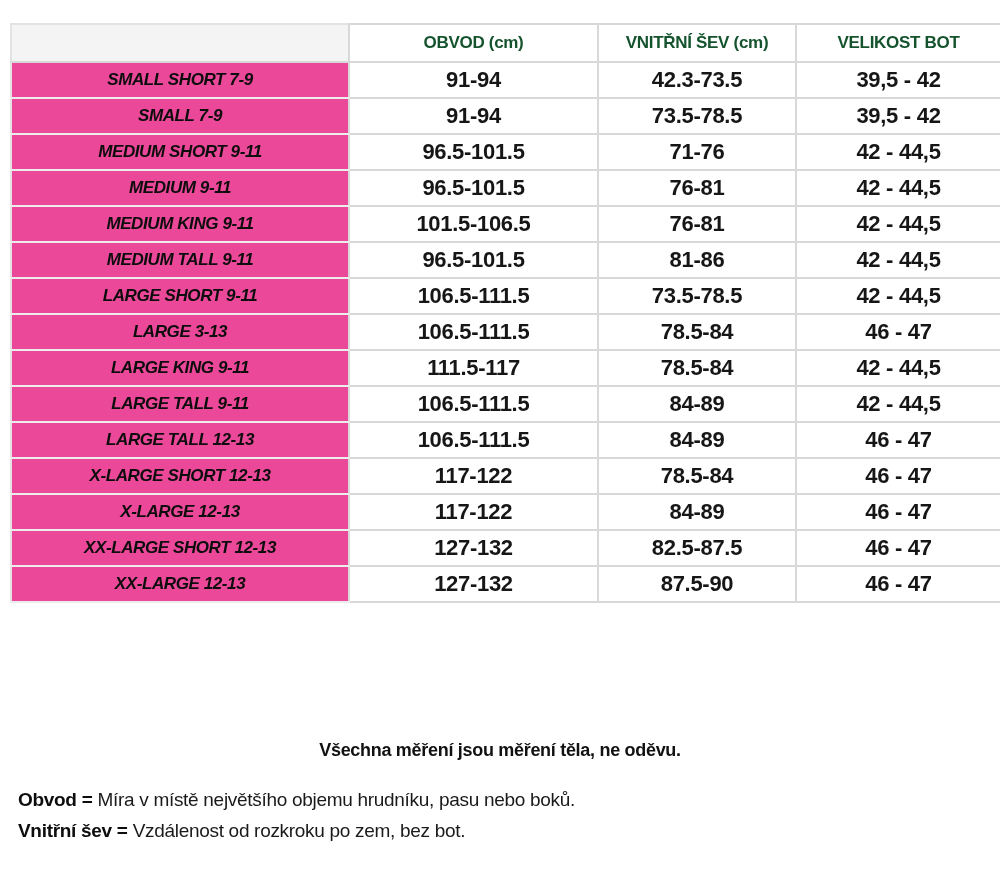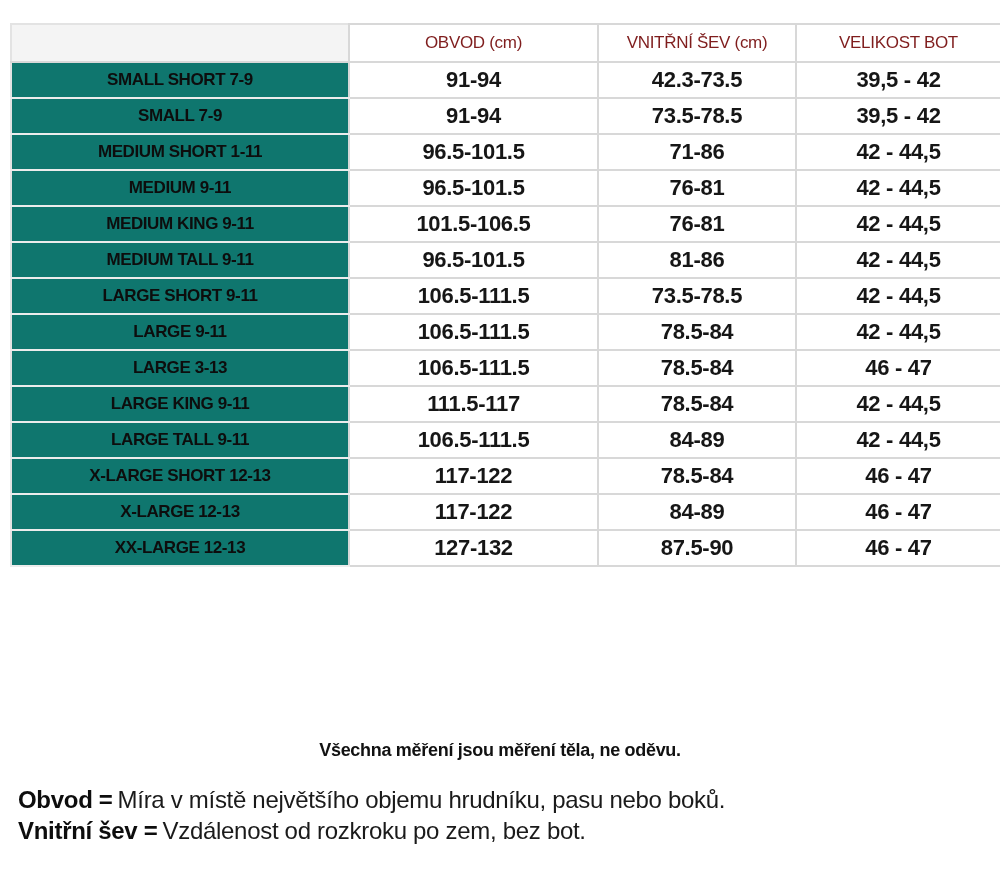--- a/index.html
+++ b/index.html
@@ -38,38 +38,39 @@
     padding: 0;
     background: #ffffff;
     overflow: hidden;
     white-space: nowrap;
   }
   .size-table thead tr { height: 38px; }
   .size-table tbody tr { height: 36px; }
 
   .size-table thead th {
     font-size: 17px;
-    font-weight: normal;
-    letter-spacing: -0.3px;
-    color: #7f1d1d;
+    font-weight: bold;
+    letter-spacing: -0.3px;
+    color: #14532d;
   }
   .size-table thead th.corner {
     background: #f4f4f4;
     border-top-color: #e3e3e3;
     border-left-color: #e3e3e3;
   }
   .size-table td.label {
-    background: #0f766e;
+    background: #ec4899;
     font-weight: bold;
     font-size: 17px;
     letter-spacing: -0.4px;
     color: #0d0d0d;
     border-top-color: #ececec;
     border-bottom-color: #ececec;
     border-left-color: #e3e3e3;
+    font-style: italic;
   }
   .size-table td.val {
     font-size: 22px;
     font-weight: 700;
     letter-spacing: -0.3px;
     color: #161616;
   }
 
   .center-note {
     position: absolute;
@@ -79,21 +80,21 @@
     text-align: center;
     font-size: 18px;
     font-weight: bold;
     letter-spacing: -0.3px;
     color: #111111;
   }
   .definitions {
     position: absolute;
     top: 784px;
     left: 18px;
-    font-size: 24px;
+    font-size: 19px;
     line-height: 31px;
     letter-spacing: -0.3px;
     color: #1a1a1a;
   }
   .definitions .term {
     font-weight: bold;
     margin-right: 5px;
     color: #0d0d0d;
   }
 </style>
@@ -124,23 +125,23 @@
           <td class="val">42.3-73.5</td>
           <td class="val">39,5 - 42</td>
         </tr>
         <tr>
           <td class="label">SMALL 7-9</td>
           <td class="val">91-94</td>
           <td class="val">73.5-78.5</td>
           <td class="val">39,5 - 42</td>
         </tr>
         <tr>
-          <td class="label">MEDIUM SHORT 1-11</td>
+          <td class="label">MEDIUM SHORT 9-11</td>
           <td class="val">96.5-101.5</td>
-          <td class="val">71-86</td>
+          <td class="val">71-76</td>
           <td class="val">42 - 44,5</td>
         </tr>
         <tr>
           <td class="label">MEDIUM 9-11</td>
           <td class="val">96.5-101.5</td>
           <td class="val">76-81</td>
           <td class="val">42 - 44,5</td>
         </tr>
         <tr>
           <td class="label">MEDIUM KING 9-11</td>
@@ -154,53 +155,59 @@
           <td class="val">81-86</td>
           <td class="val">42 - 44,5</td>
         </tr>
         <tr>
           <td class="label">LARGE SHORT 9-11</td>
           <td class="val">106.5-111.5</td>
           <td class="val">73.5-78.5</td>
           <td class="val">42 - 44,5</td>
         </tr>
         <tr>
-          <td class="label">LARGE 9-11</td>
-          <td class="val">106.5-111.5</td>
-          <td class="val">78.5-84</td>
-          <td class="val">42 - 44,5</td>
-        </tr>
-        <tr>
           <td class="label">LARGE 3-13</td>
           <td class="val">106.5-111.5</td>
           <td class="val">78.5-84</td>
           <td class="val">46 - 47</td>
         </tr>
         <tr>
           <td class="label">LARGE KING 9-11</td>
           <td class="val">111.5-117</td>
           <td class="val">78.5-84</td>
           <td class="val">42 - 44,5</td>
         </tr>
         <tr>
           <td class="label">LARGE TALL 9-11</td>
           <td class="val">106.5-111.5</td>
           <td class="val">84-89</td>
           <td class="val">42 - 44,5</td>
         </tr>
         <tr>
+          <td class="label">LARGE TALL 12-13</td>
+          <td class="val">106.5-111.5</td>
+          <td class="val">84-89</td>
+          <td class="val">46 - 47</td>
+        </tr>
+        <tr>
           <td class="label">X-LARGE SHORT 12-13</td>
           <td class="val">117-122</td>
           <td class="val">78.5-84</td>
           <td class="val">46 - 47</td>
         </tr>
         <tr>
           <td class="label">X-LARGE 12-13</td>
           <td class="val">117-122</td>
           <td class="val">84-89</td>
+          <td class="val">46 - 47</td>
+        </tr>
+        <tr>
+          <td class="label">XX-LARGE SHORT 12-13</td>
+          <td class="val">127-132</td>
+          <td class="val">82.5-87.5</td>
           <td class="val">46 - 47</td>
         </tr>
         <tr>
           <td class="label">XX-LARGE 12-13</td>
           <td class="val">127-132</td>
           <td class="val">87.5-90</td>
           <td class="val">46 - 47</td>
         </tr>
     </tbody>
   </table>

